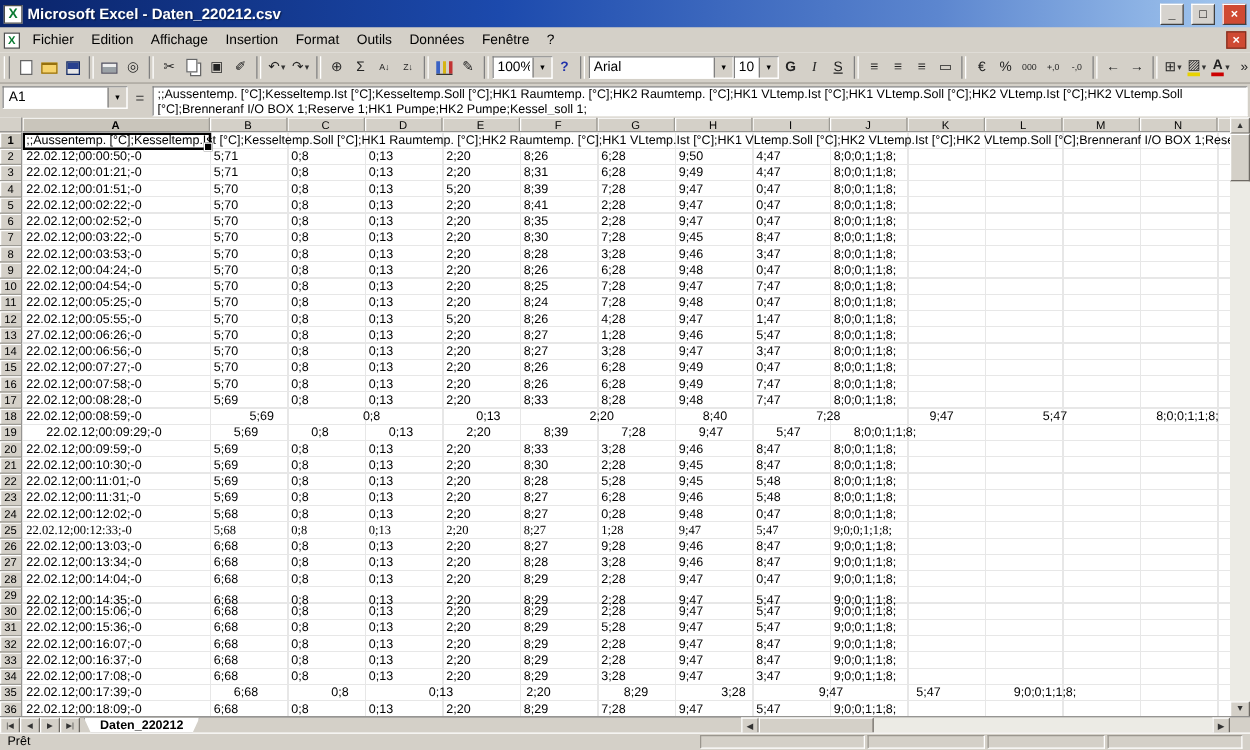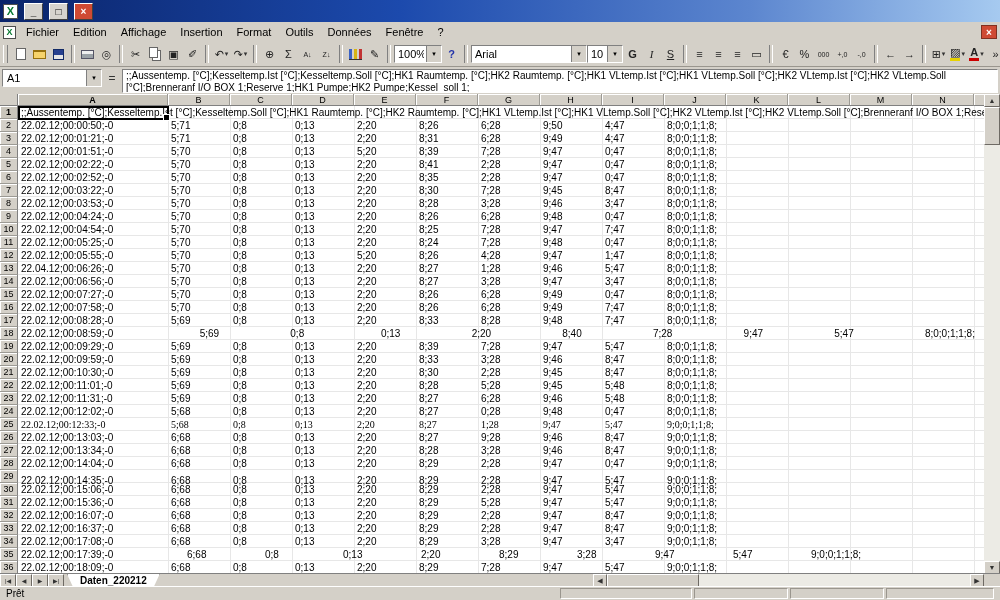--- a/index.html
+++ b/index.html
@@ -139,20 +139,21 @@
   .spanel{position:absolute;top:1px;bottom:1px;border:1px solid;
     border-color:#9a968e #fff #fff #9a968e;}
   #sp1{left:560px;width:130px;} #sp2{left:694px;width:92px;}
   #sp3{left:790px;width:92px;} #sp4{left:886px;width:106px;}
 </style>
 </head>
 <body>
 
 <div id="titlebar">
   <span class="xlicon">X</span>
+  <span id="wtitle">Microsoft Excel - Daten_220212.csv</span>
   <button class="wbtn">_</button>
   <button class="wbtn">□</button>
   <button class="wbtn close">×</button>
 </div>
 
 <div id="menubar">
   <span class="xlicon small">X</span>
   <nav id="menu-items">
       <span class="menu-item">Fichier</span>
       <span class="menu-item">Edition</span>
@@ -508,21 +509,21 @@
         <span class="cv">0;8</span>
         <span class="cv">0;13</span>
         <span class="cv">5;20</span>
         <span class="cv">8;26</span>
         <span class="cv">4;28</span>
         <span class="cv">9;47</span>
         <span class="cv">1;47</span>
         <span class="cv">8;0;0;1;1;8;</span>
       </div>
       <div class="grow" style="top: 156px;">
-        <span class="ca">22.04.12;00:06:26;-0</span>
+        <span class="ca">27.02.12;00:06:26;-0</span>
         <span class="cv">5;70</span>
         <span class="cv">0;8</span>
         <span class="cv">0;13</span>
         <span class="cv">2;20</span>
         <span class="cv">8;27</span>
         <span class="cv">1;28</span>
         <span class="cv">9;46</span>
         <span class="cv">5;47</span>
         <span class="cv">8;0;0;1;1;8;</span>
       </div>
@@ -579,21 +580,21 @@
         <span class="cv">5;69</span>
         <span class="cv">0;8</span>
         <span class="cv">0;13</span>
         <span class="cv">2;20</span>
         <span class="cv">8;40</span>
         <span class="cv">7;28</span>
         <span class="cv">9;47</span>
         <span class="cv">5;47</span>
         <span class="cv">8;0;0;1;1;8;</span>
       </div>
-      <div class="grow" style="top: 234px;">
+      <div class="grow" style="top: 234px; padding-left: 16px;">
         <span class="ca">22.02.12;00:09:29;-0</span>
         <span class="cv">5;69</span>
         <span class="cv">0;8</span>
         <span class="cv">0;13</span>
         <span class="cv">2;20</span>
         <span class="cv">8;39</span>
         <span class="cv">7;28</span>
         <span class="cv">9;47</span>
         <span class="cv">5;47</span>
         <span class="cv">8;0;0;1;1;8;</span>

